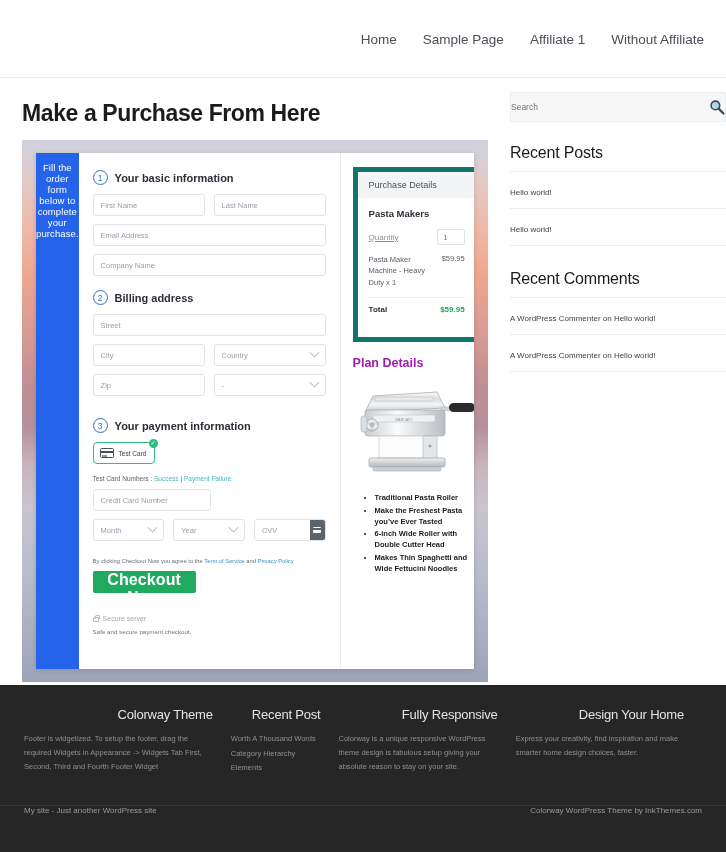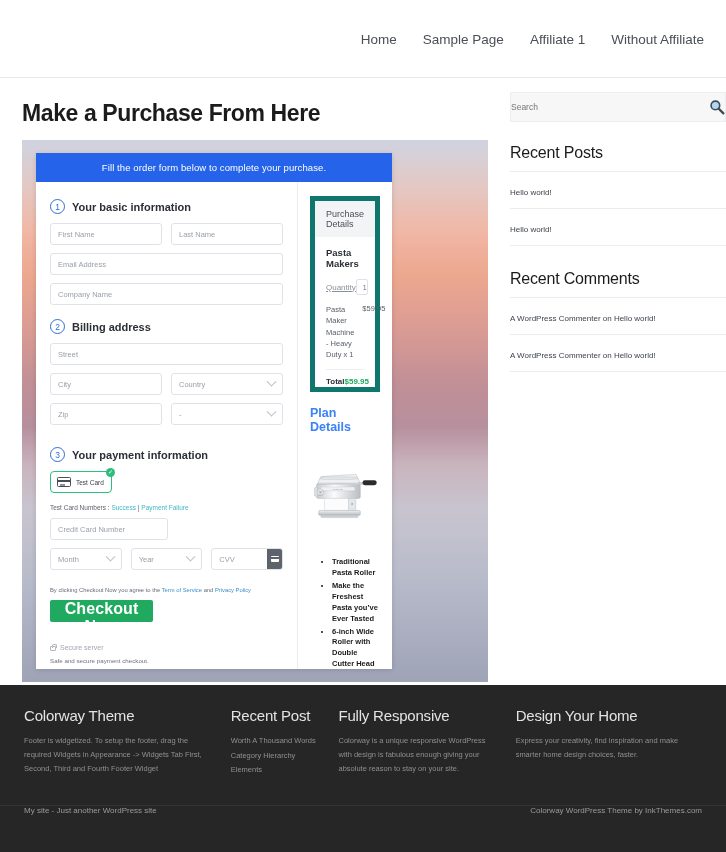--- a/index.html
+++ b/index.html
@@ -83,25 +83,25 @@
         #b7909e 53%,
         #c9b4bd 60%,
         #c8c4cf 68%,
         #b9bccb 80%,
         #a9adbf 92%,
         #9ea3b6 100%);
   }
   .order-card {
     position: absolute;
     left: 14px; top: 13px;
-    width: 356px; height: 516px;
+    width: 438px; height: 516px;
     background: #ffffff;
     box-shadow: 0 1px 5px rgba(0,0,0,.14);
     display: flex;
-    flex-direction: column;
+    flex-direction: row;
     overflow: hidden;
   }
   .order-banner {
     background: #2563eb;
     color: #ffffff;
     font-size: 9.5px;
     text-align: center;
     padding: 9px 0;
     letter-spacing: .1px;
   }
@@ -220,37 +220,37 @@
   .cvv-icon i::before{content:'';position:absolute;left:0;right:0;top:1px;height:1.6px;background:#5d636b;}
 
   
   .pd-card { border: 5px solid #0f766e; }
   .pd-head {
     background: #f3f4f5;
     font-size: 9px;
     color: #4b5058;
     padding: 8px 11px;
   }
-  .pd-body { padding: 10px 11px 1px 11px; background:#fff; }
+  .pd-body { padding: 10px 11px 23px 11px; background:#fff; }
   .pd-product { font-size: 9.5px; font-weight: bold; color:#2b2f36; margin-bottom: 10px; }
   .pd-row { display: flex; align-items: center; justify-content: space-between; margin-bottom: 9px; }
   .pd-k { font-size: 8px; color: #8a9098; text-decoration: underline; }
   .qty-box {
     width: 28px; height: 16px; border: 1px solid #dfe2e6; border-radius: 2px;
     font-size: 7px; color: #6d737b; display:flex; align-items:center; padding-left:6px;
   }
   .pd-line { display:flex; justify-content: space-between; gap: 8px; }
   .pd-line-name { font-size: 7.5px; color: #5a6069; line-height: 1.5; max-width: 108px; }
   .pd-line-val { font-size: 7.5px; color: #5a6069; }
   .pd-sep { border-top: 1px solid #eceff1; margin: 9px 0 7px 0; }
   .pd-total { display:flex; justify-content: space-between; align-items:center; }
   .pd-total-k { font-size: 8px; font-weight: bold; color: #2b2f36; }
   .pd-total-v { font-size: 8px; font-weight: bold; color: #1faa5f; }
 
-  .plan-title { font-size: 12.5px; font-weight: bold; color: #3b82f6; margin: 14px 0 6px 0; }
+  .plan-title { font-size: 12.5px; font-weight: bold; color: #a21caf; margin: 14px 0 6px 0; }
   .plan-img-wrap { display:flex; justify-content:center; padding: 4px 0 8px 0; }
   .plan-bullets { margin: 0 0 0 14px; padding-left: 8px; }
   .plan-bullets li {
     font-size: 7.5px; font-weight: bold; color: #1b1b1b;
     line-height: 1.45; margin-bottom: 2px;
   }
 
   
   .search-box {
     background: #f7f7f7;
@@ -287,22 +287,22 @@
     display: flex;
     gap: 0;
     height: 120px;
   }
   .fcol { padding-right: 18px; }
   .fcol.c1 { width: 222px; }
   .fcol.c2 { width: 115px; }
   .fcol.c3 { width: 190px; }
   .fcol.c4 { width: 200px; }
   .fcol h4 {
-    font-size: 15px; font-weight: normal; color: #e3e3e3;
-    margin-bottom: 10px; letter-spacing: -0.2px;
+    font-size: 13px; font-weight: normal; color: #e3e3e3;
+    margin-bottom: 10px; letter-spacing: -0.2px; text-align: right;
   }
   .fcol p { font-size: 7.5px; color: #8f8f8f; line-height: 1.85; }
   .fcol ul { list-style: none; }
   .fcol li { font-size: 7.5px; color: #8f8f8f; line-height: 1.95; }
   .footer-bottom {
     background: #262626;
     border-top: 1px solid #343434;
     height: 47px;
     display: flex; align-items: flex-start;
     padding: 0 24px;
@@ -557,21 +557,21 @@
     <div class="fcol c2">
       <h4>Recent Post</h4>
       <ul>
         <li>Worth A Thousand Words</li>
         <li>Category Hierarchy</li>
         <li>Elements</li>
       </ul>
     </div>
     <div class="fcol c3">
       <h4>Fully Responsive</h4>
-      <p>Colorway is a unique responsive WordPress with design is fabulous enough giving your absolute reason to stay on your site.</p>
+      <p>Colorway is a unique responsive WordPress theme design is fabulous setup giving your absolute reason to stay on your site.</p>
     </div>
     <div class="fcol c4">
       <h4>Design Your Home</h4>
       <p>Express your creativity, find inspiration and make smarter home design choices, faster.</p>
     </div>
   </footer>
 
   <div class="footer-bottom">
     <span class="fb-left">My site - Just another WordPress site</span>
     <span class="fb-right">Colorway WordPress Theme by InkThemes.com</span>

